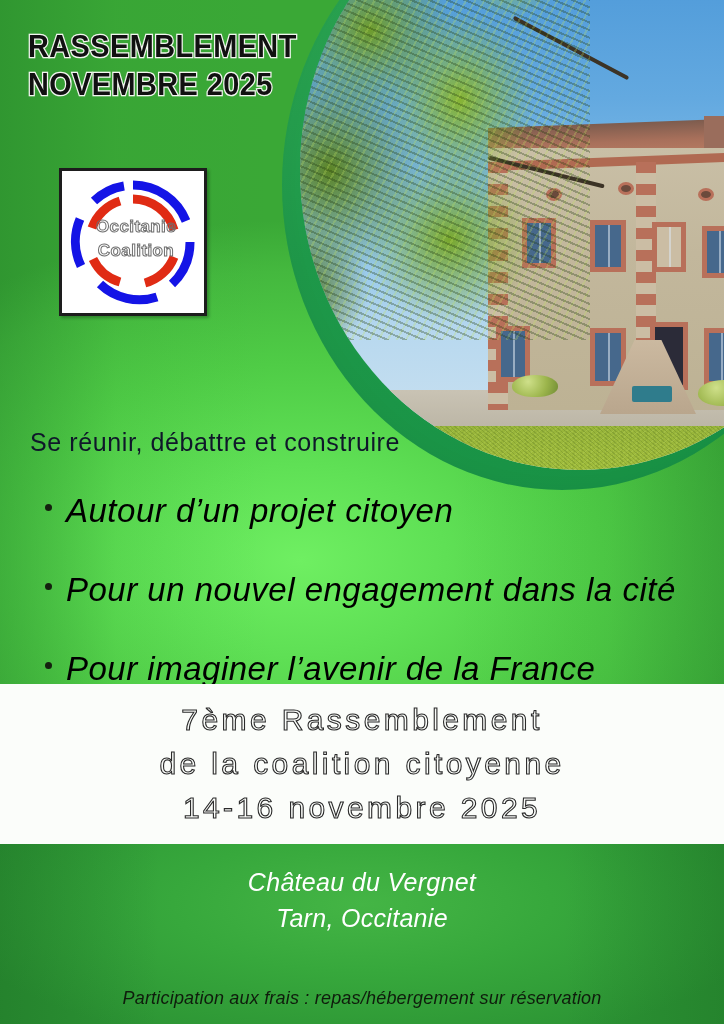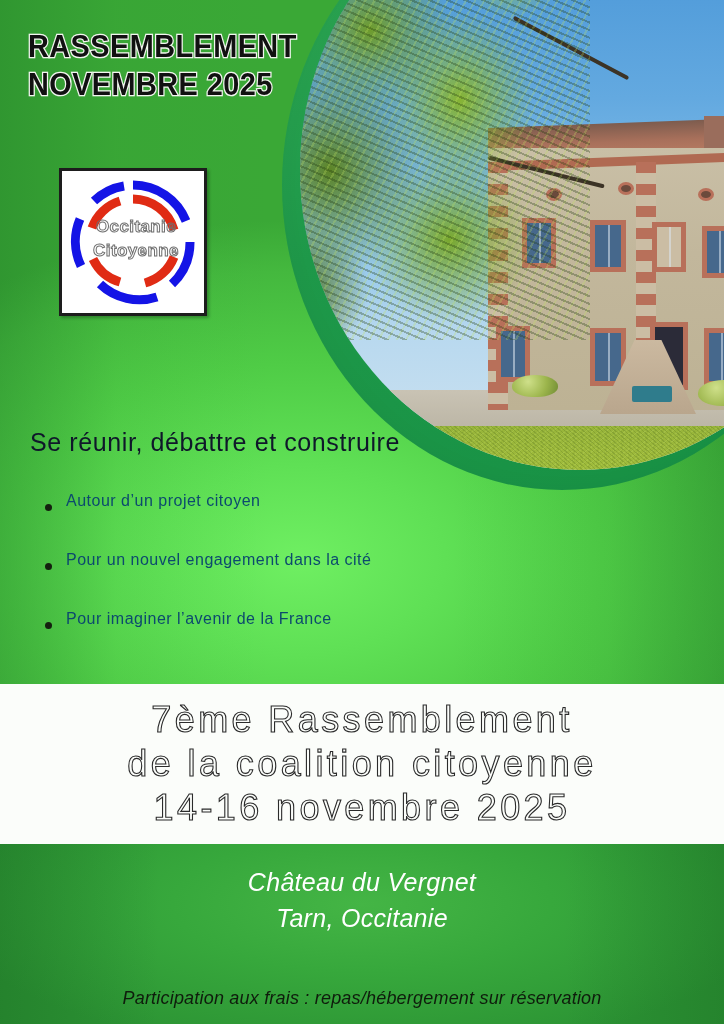--- a/index.html
+++ b/index.html
@@ -246,25 +246,26 @@
     letter-spacing: 0.6px;
     color: #0f172a;
   }
   .bullets {
     position: absolute;
     left: 45px; top: 492px;
     width: 640px;
   }
   .bullet {
     position: relative;
-    font-size: 16px;
+    font-size: 33px;
     letter-spacing: 0.5px;
-    color: #0c4a6e;
+    color: #000000;
     margin-bottom: 41px;
     padding-left: 21px;
+    font-style: italic;
   }
   .bullet::before {
     content: "";
     position: absolute;
     left: 0; top: 12px;
     width: 7px; height: 7px;
     border-radius: 50%;
     background: #14210f;
   }
 
@@ -275,21 +276,21 @@
     width: 724px; height: 160px;
     background: #fbfdfa;
   }
   .event-lines {
     position: absolute;
     left: 0; top: 14px;
     width: 724px;
     text-align: center;
   }
   .event-line {
-    font-size: 36px;
+    font-size: 30px;
     line-height: 44px;
     letter-spacing: 3.4px;
     color: transparent;
     -webkit-text-stroke: 1.1px #2b2b2b;
     white-space: nowrap;
   }
 
   
   .bottom-band {
     position: absolute;
@@ -400,21 +401,21 @@
         <g stroke="#e02b14" stroke-width="9">
           <path d="M 71 28 A 43 43 0 0 1 112 59"></path>
           <path d="M 112 86 A 43 43 0 0 1 83 112"></path>
           <path d="M 58 111 A 43 43 0 0 1 31 88"></path>
           <path d="M 30 57 A 43 43 0 0 1 58 30"></path>
         </g>
       </g>
     </svg>
     <div class="logo-text">
       <div>Occitanie</div>
-      <div>Citoyenne</div>
+      <div>Coalition</div>
     </div>
   </div>
 
   <div class="intro">Se réunir, débattre et construire</div>
 
   <div class="bullets">
     <div class="bullet">Autour d’un projet citoyen</div>
     <div class="bullet">Pour un nouvel engagement dans la cité</div>
     <div class="bullet">Pour imaginer l’avenir de la France</div>
   </div>

